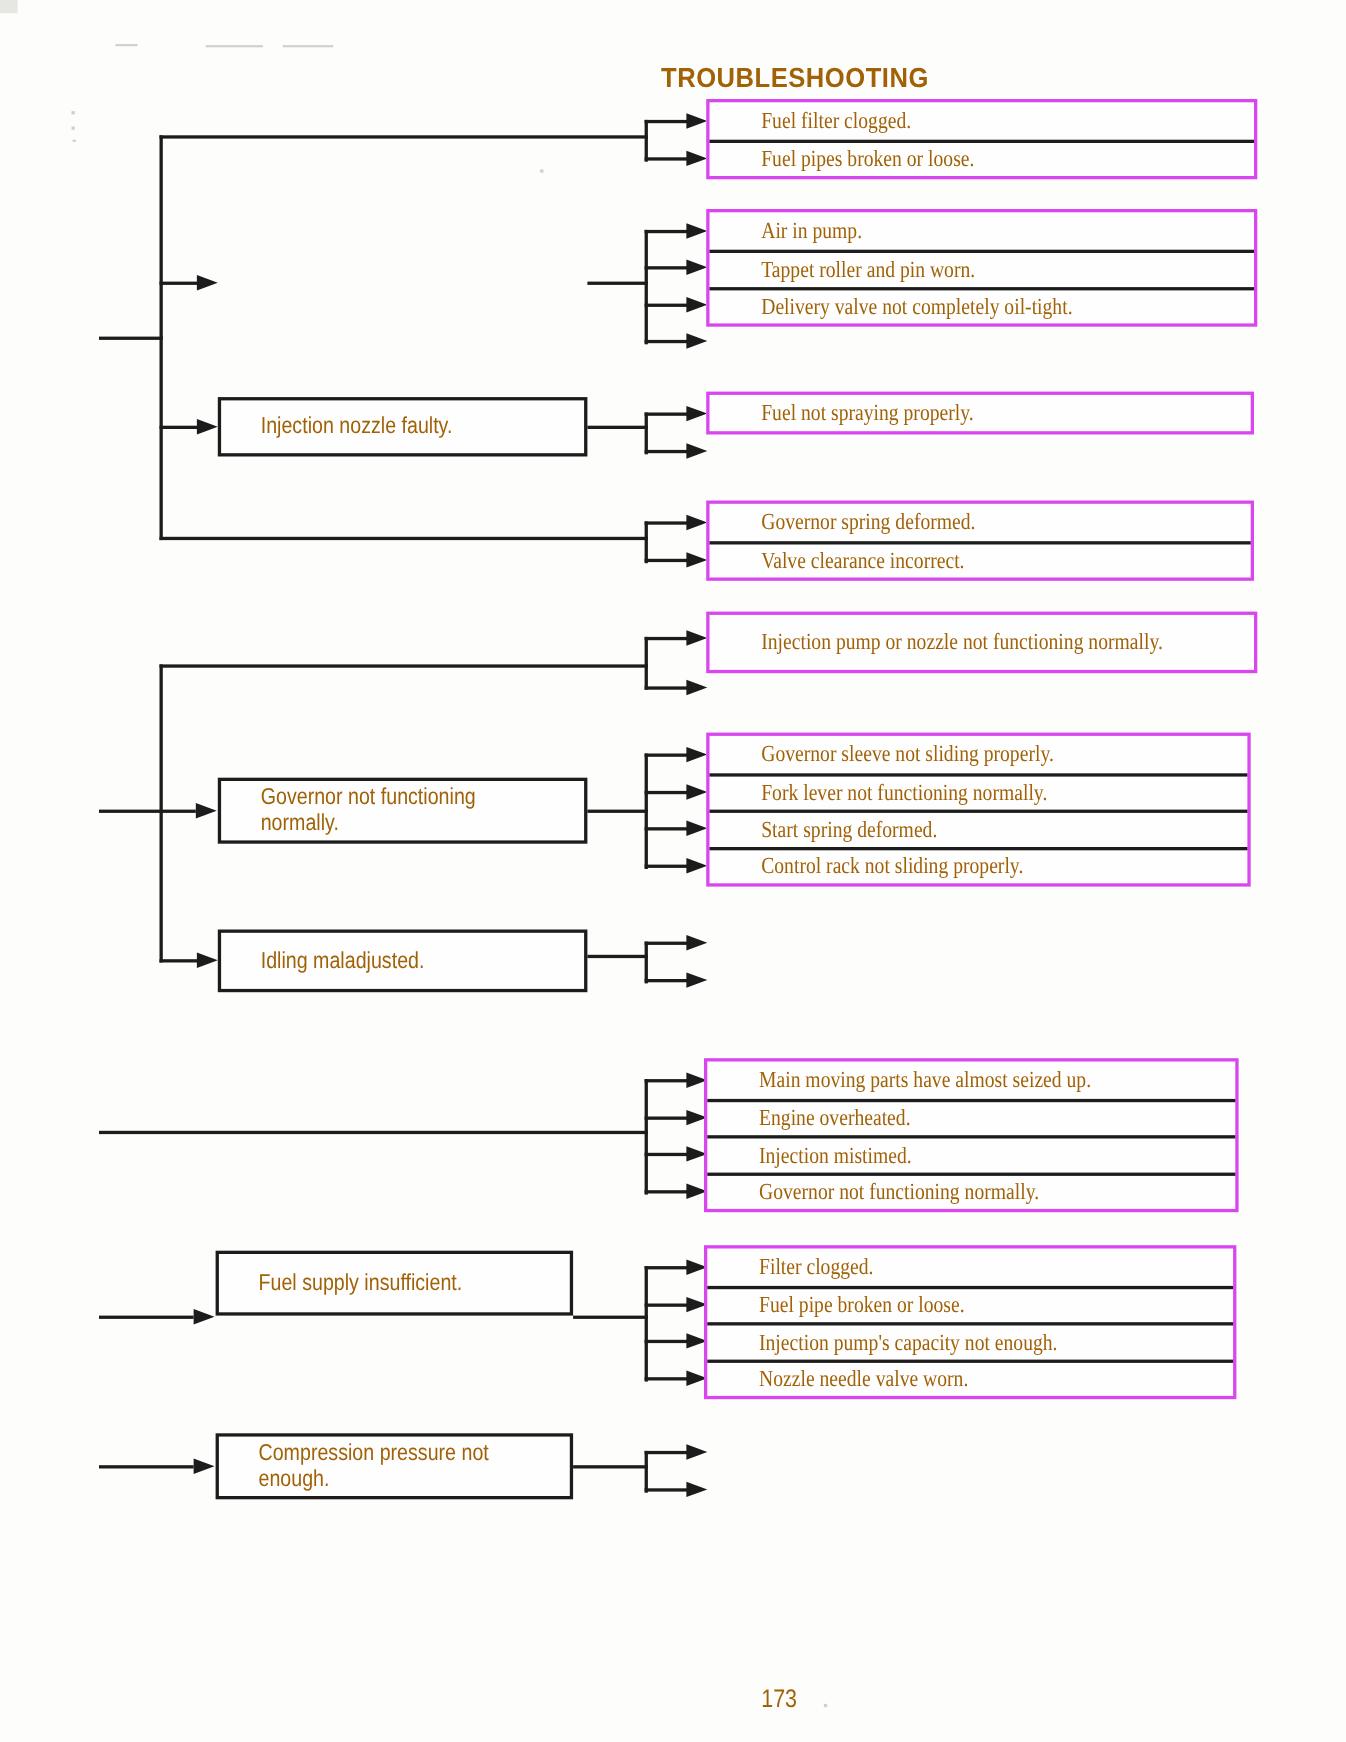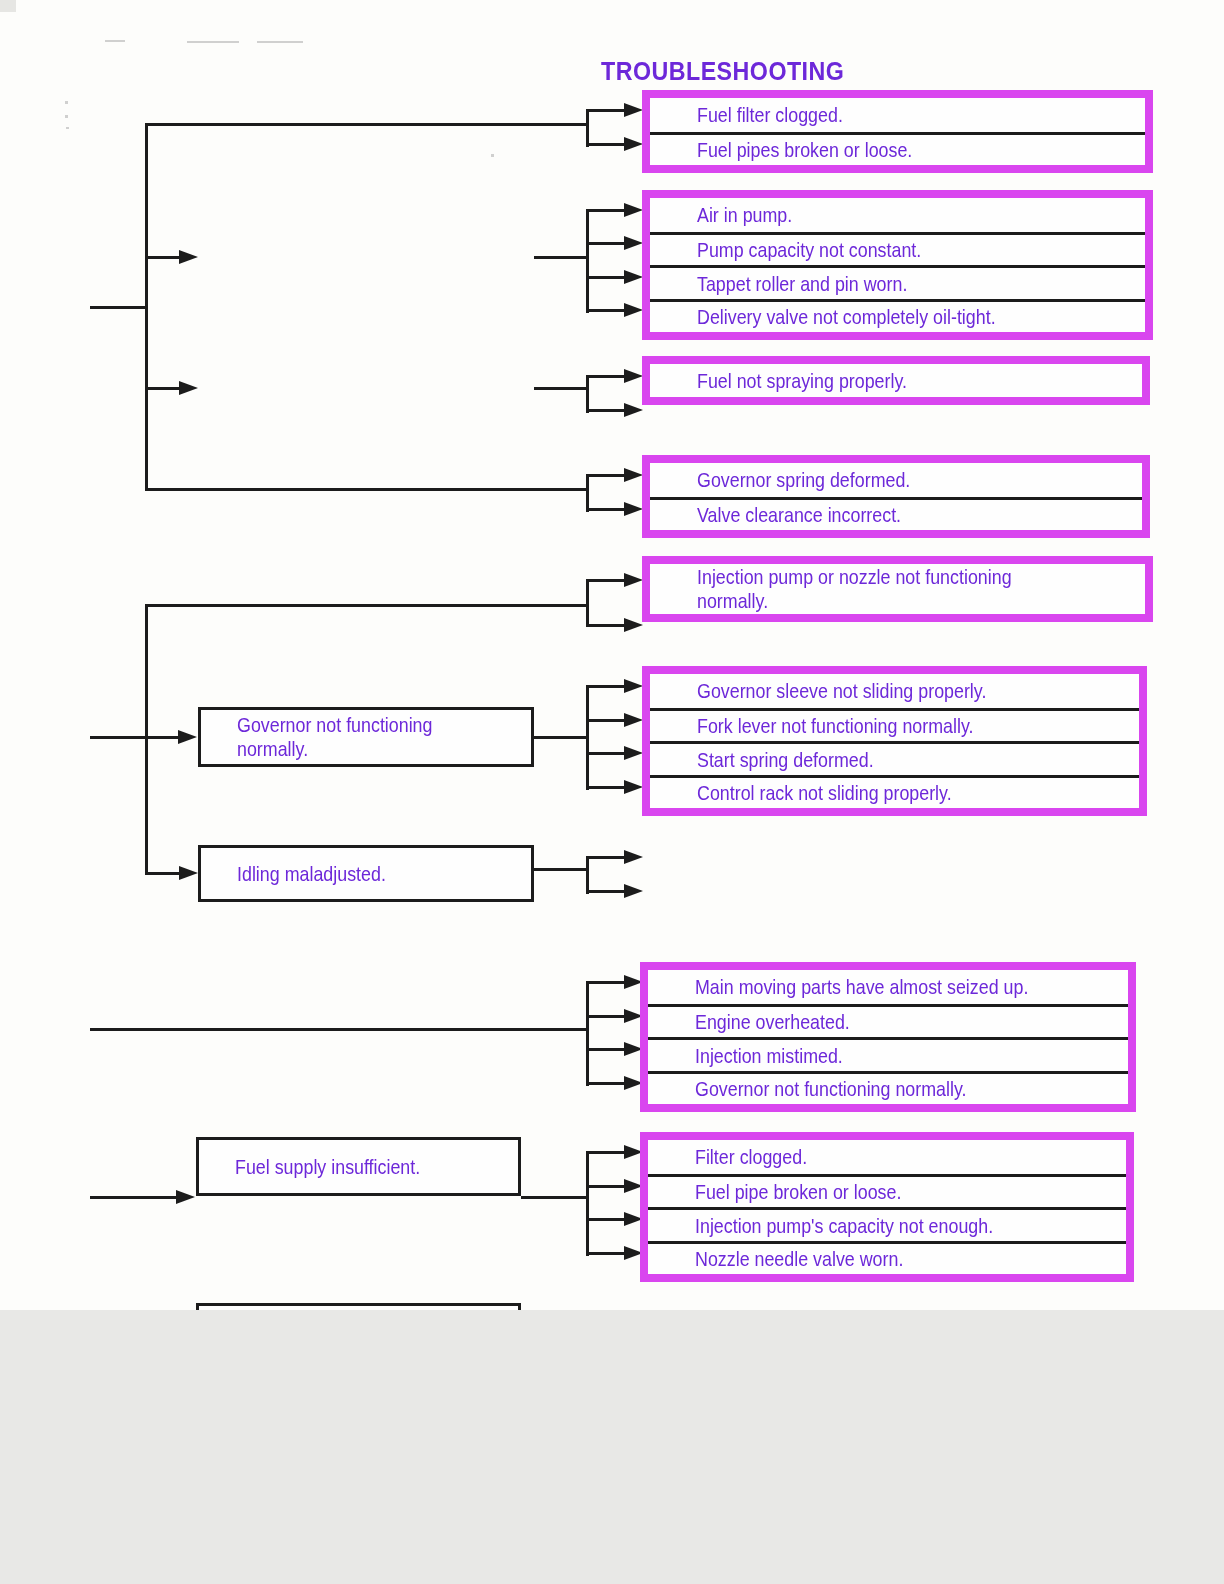--- a/index.html
+++ b/index.html
@@ -1,26 +1,26 @@
 <!DOCTYPE html>
 <html><head>
 <meta charset="utf-8">
 <style>
   html,body{margin:0;padding:0;background:#e8e8e6;}
   .page{
-    position:relative;width:1224px;height:1310px;margin:0 auto;
+    position:relative;width:1224px;height:1584px;margin:0 auto;
     background:#fdfdfb;overflow:hidden;
-    font-family:"Liberation Sans",sans-serif;color:#6d28d9;
+    font-family:"Liberation Sans",sans-serif;color:#a16207;
   }
   .hline{position:absolute;height:3px;background:#1c1c1c;}
   .vline{position:absolute;width:3px;background:#1c1c1c;}
   .ahead{position:absolute;width:0;height:0;
     border-top:7px solid transparent;border-bottom:7px solid transparent;
     border-left:19px solid #1c1c1c;}
-  .leaf{position:absolute;border:8px solid #d946ef;background:#fefefe;box-sizing:content-box;}
+  .leaf{position:absolute;border:3px solid #d946ef;background:#fefefe;box-sizing:content-box;font-family:Liberation Serif, serif;}
   .row{display:flex;align-items:center;padding-left:47px;box-sizing:border-box;overflow:hidden;}
   .row + .row{border-top:3px solid #1c1c1c;}
   .mbox{position:absolute;border:3px solid #1c1c1c;background:#fefefe;
     display:flex;align-items:center;padding-left:36px;box-sizing:border-box;overflow:hidden;}
   .txt{display:inline-block;font-size:21px;line-height:1.12;white-space:nowrap;
     transform:scaleX(.85);transform-origin:0 50%;}
   .wrap{white-space:normal;}
   .title{position:absolute;left:601px;top:57px;font-size:25px;font-weight:bold;
     letter-spacing:.5px;transform:scaleX(.93);transform-origin:0 50%;white-space:nowrap;}
   .pageno{position:absolute;left:692px;top:1531px;font-size:23px;
@@ -72,33 +72,33 @@
   <div class="hline" style="left:586px;top:242px;width:40px"></div>
   <div class="ahead" style="left:624px;top:236px"></div>
   <div class="hline" style="left:586px;top:276px;width:40px"></div>
   <div class="ahead" style="left:624px;top:270px"></div>
   <div class="hline" style="left:586px;top:309px;width:40px"></div>
   <div class="ahead" style="left:624px;top:303px"></div>
   <div class="leaf" style="left:642px;top:190px;width:495px">
     <div class="row" style="height:34px">
         <span class="txt">Air in pump.</span>
       </div>
-    <div class="row" style="height:33px">
-        <span class="txt">Pump capacity not constant.</span>
-      </div>
     <div class="row" style="height:34px">
         <span class="txt">Tappet roller and pin worn.</span>
       </div>
     <div class="row" style="height:33px">
         <span class="txt">Delivery valve not completely oil-tight.</span>
       </div>
   </div>
 
   <div class="hline" style="left:145px;top:387px;width:36px"></div>
   <div class="ahead" style="left:179px;top:381px"></div>
+  <div class="mbox" style="left:198px;top:361px;width:336px;height:54px">
+    <span class="txt">Injection nozzle faulty.</span>
+  </div>
   <div class="hline" style="left:534px;top:387px;width:55px"></div>
   <div class="vline" style="left:586px;top:375px;height:38px"></div>
   <div class="hline" style="left:586px;top:375px;width:40px"></div>
   <div class="ahead" style="left:624px;top:369px"></div>
   <div class="hline" style="left:586px;top:409px;width:40px"></div>
   <div class="ahead" style="left:624px;top:403px"></div>
   <div class="leaf" style="left:642px;top:356px;width:492px">
     <div class="row" style="height:33px">
         <span class="txt">Fuel not spraying properly.</span>
       </div>

